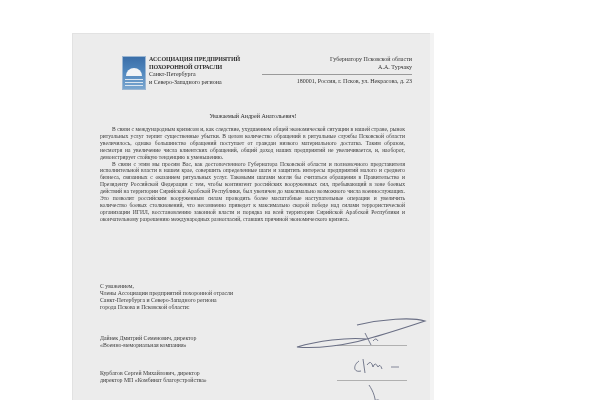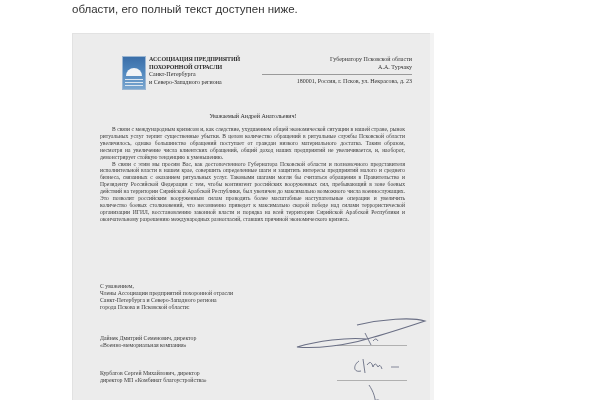--- a/index.html
+++ b/index.html
@@ -152,21 +152,20 @@
       top: 282px;
       width: 140px;
       height: 100px;
     }
   </style>
 </head>
 <body>
 
 <div class="page">
 
-  <div class="intro-text">области, его полный текст доступен ниже.</div>
 
   <div class="doc-scan">
 
     <div class="letterhead">
       <div class="logo">
         <div class="sun"></div>
         <div class="wave" style="top:22px"></div>
         <div class="wave" style="top:25px"></div>
         <div class="wave" style="top:28px"></div>
       </div>

